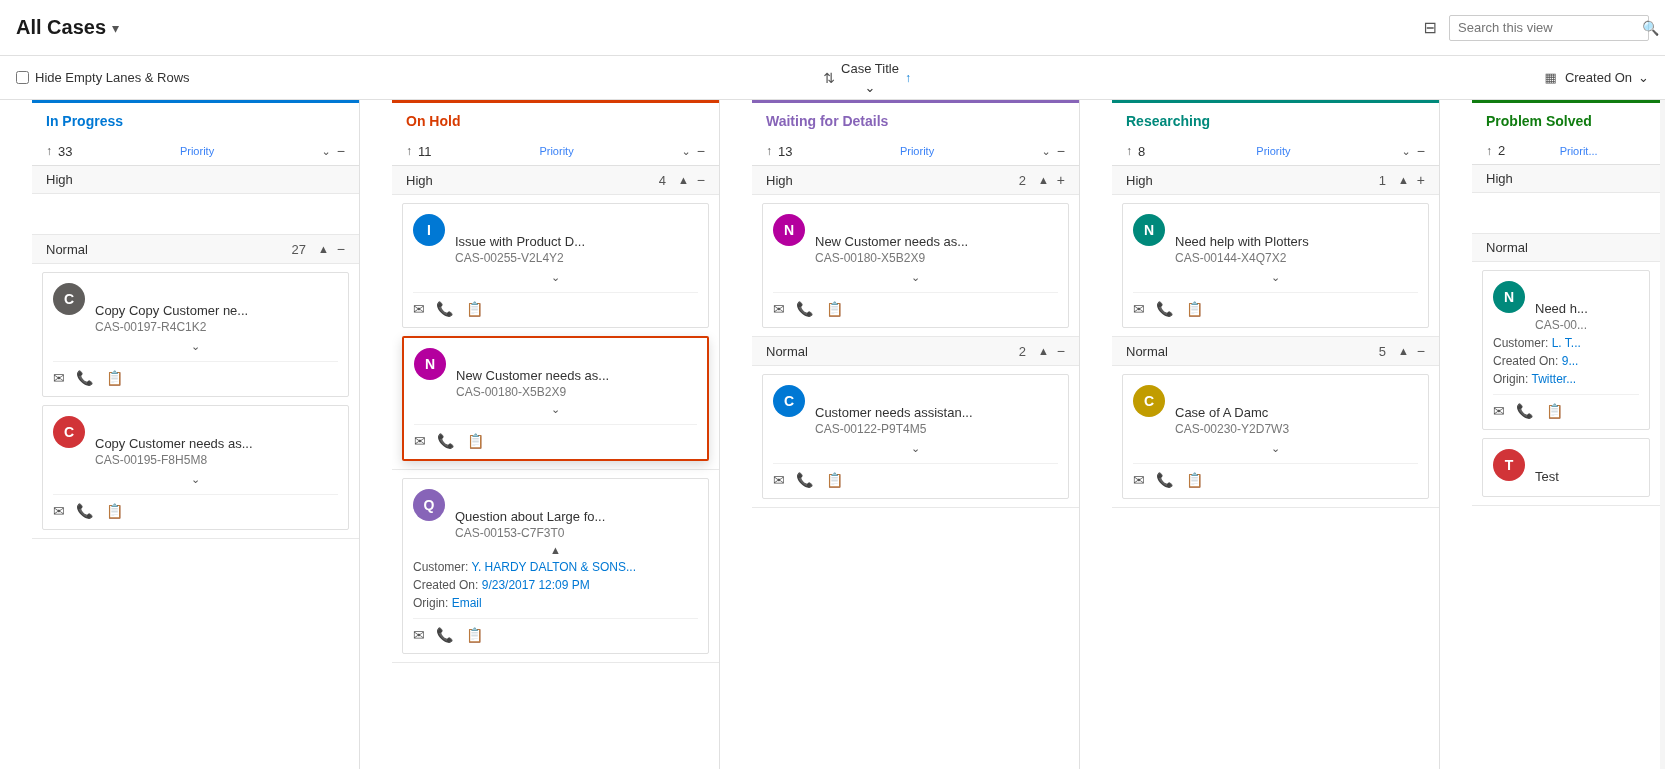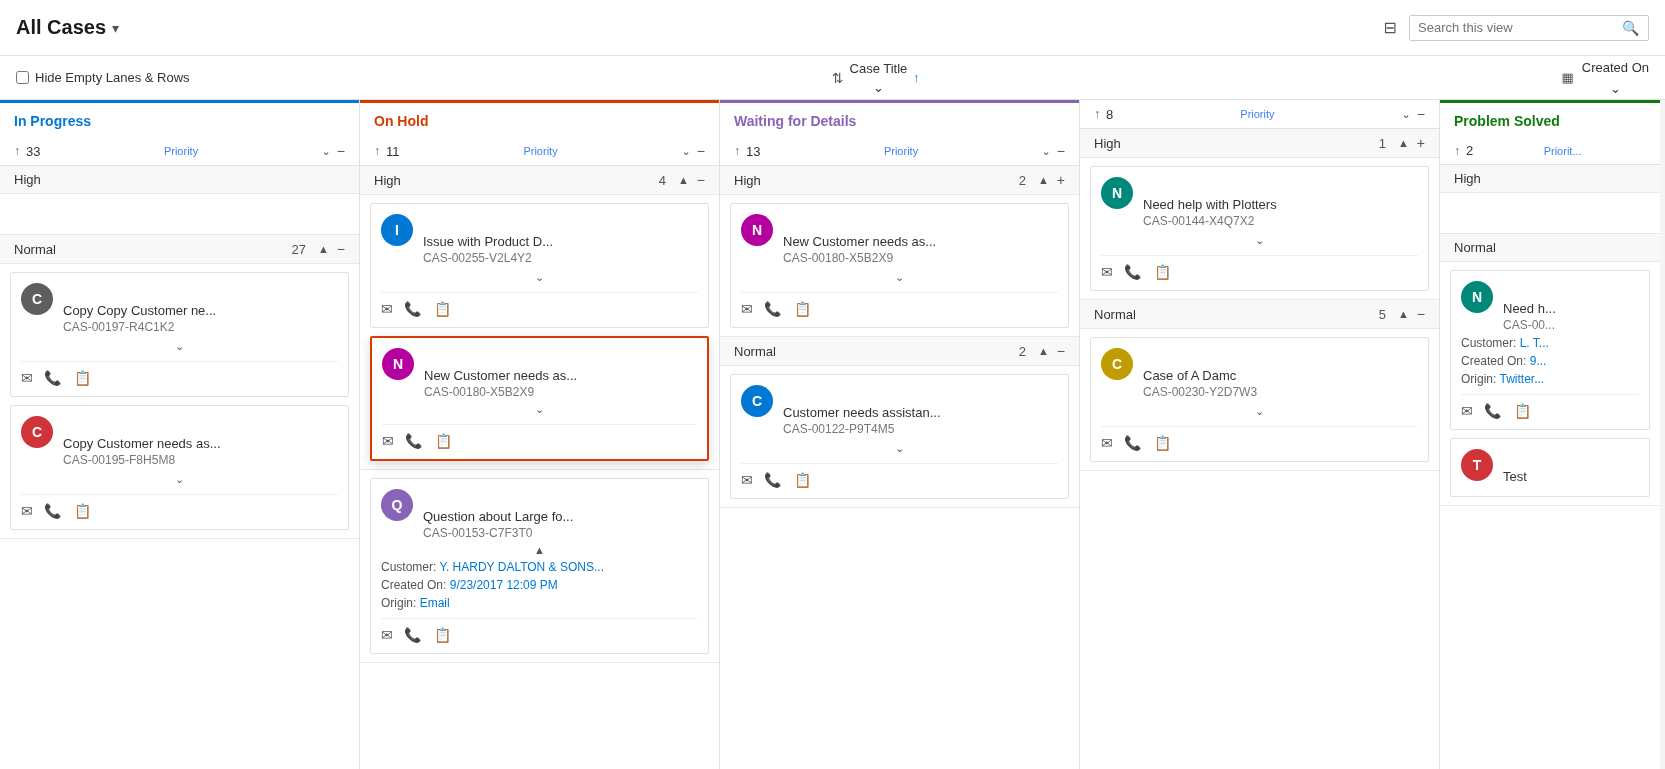--- a/index.html
+++ b/index.html
@@ -15,62 +15,63 @@
       height: 56px;
     }
     .top-bar-left { display: flex; align-items: center; gap: 6px; }
     .app-title { font-size: 20px; font-weight: 600; color: #1a1a1a; }
     .chevron-icon { font-size: 14px; color: #555; }
     .top-bar-right { display: flex; align-items: center; gap: 12px; }
     .filter-icon { font-size: 16px; color: #555; cursor: pointer; }
     .search-box {
       display: flex; align-items: center;
       border: 1px solid #ccc; border-radius: 2px;
-      padding: 4px 8px; width: 240px; gap: 8px;
+      padding: 4px 8px; width: 200px; gap: 8px;
     }
     .search-box input { border: none; outline: none; font-size: 13px; flex: 1; color: #555; }
     .search-icon { color: #555; font-size: 14px; }
 
     
     .toolbar-row {
       display: flex;
       align-items: center;
       justify-content: space-between;
       padding: 8px 16px;
       border-bottom: 1px solid #e0e0e0;
       height: 44px;
     }
     .toolbar-left { display: flex; align-items: center; gap: 8px; }
     .checkbox-label { display: flex; align-items: center; gap: 6px; font-size: 13px; color: #333; cursor: pointer; }
     .toolbar-center { display: flex; align-items: center; gap: 8px; }
     .sort-icon { color: #555; font-size: 14px; }
     .sort-label { font-size: 13px; color: #333; display: flex; align-items: center; gap: 4px; flex-direction: column; }
     .sort-asc { color: #0078d4; font-size: 12px; }
     .toolbar-right { display: flex; align-items: center; gap: 8px; }
-    .created-on-btn { display: flex; align-items: center; gap: 6px; font-size: 13px; color: #333; cursor: pointer; flex-direction: column; }
+    .created-on-btn { display: flex; align-items: center; gap: 6px; font-size: 13px; color: #333; cursor: pointer; }
     .grid-icon { color: #555; }
 
     
     .board {
       display: flex;
       overflow-x: hidden;
       height: calc(769px - 56px - 44px);
       background: #f5f5f5;
     }
 
     
     .column {
       min-width: 360px;
       width: 360px;
       border-right: 1px solid #e0e0e0;
       background: #fff;
       display: flex;
       flex-direction: column;
       overflow: hidden;
       flex-shrink: 0;
+      padding-left: 32px;
     }
     .column:last-child { border-right: none; }
 
     .column-header {
       padding: 10px 14px 8px;
       border-top: 3px solid #ccc;
       font-size: 14px;
       font-weight: 600;
     }
 
@@ -415,20 +416,23 @@
             <span class="card-action-icon">✉</span>
             <span class="card-action-icon">📞</span>
             <span class="card-action-icon">📋</span>
           </div>
         </div>
       </div>
     </div>
   </div>
 
   <div class="column col-researching">
+    <div class="column-header">
+      <span>Researching</span>
+    </div>
     <div class="priority-bar">
       <span class="priority-count-up">↑</span>
       <span class="priority-num">8</span>
       <span class="priority-label">Priority</span>
       <span class="priority-chevron">⌄</span>
       <span class="priority-dash">−</span>
     </div>
     <div class="column-body">
 
       <div class="lane-section">

